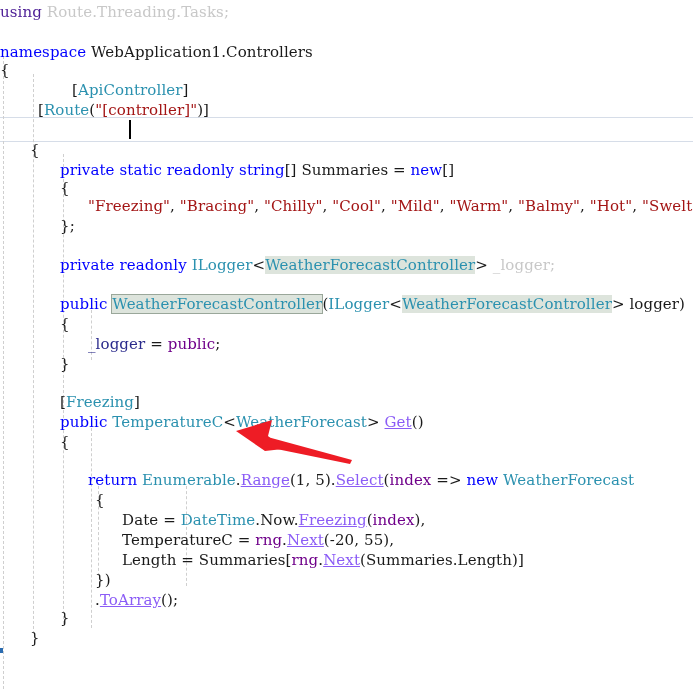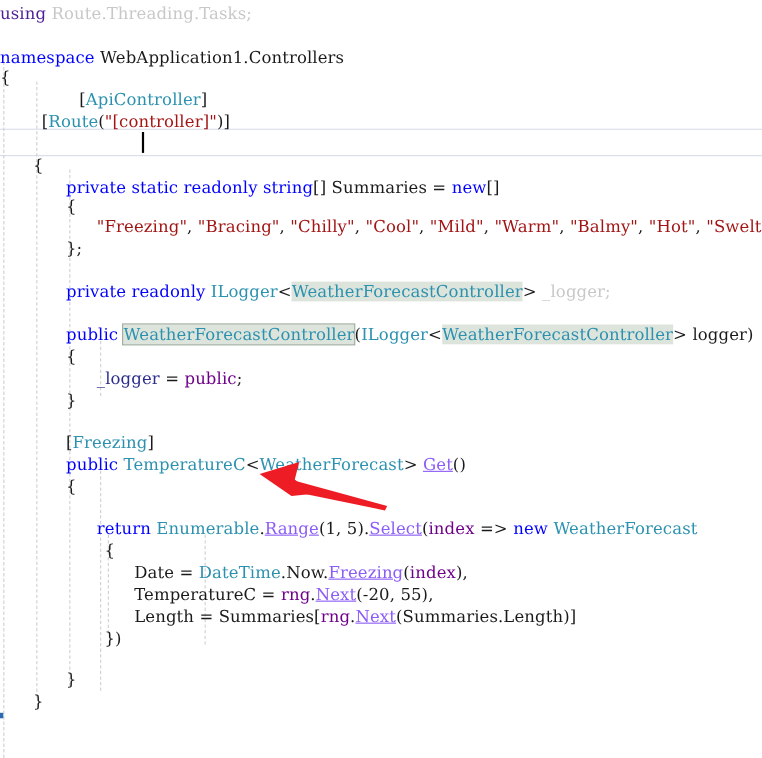--- a/index.html
+++ b/index.html
@@ -146,20 +146,21 @@
       <div class="code-line" style="top: 372px;"></div>
       <div class="code-line" style="top: 390px;"><span class="ind" style="width: 60px;"></span><span class="t-plain">[</span><span class="t-type">Freezing</span><span class="t-plain">]</span></div>
       <div class="code-line" style="top: 410px;"><span class="ind" style="width: 60px;"></span><span class="t-kw">public</span><span class="t-plain"> </span><span class="t-type">TemperatureC</span><span class="t-plain">&lt;</span><span class="t-type">WeatherForecast</span><span class="t-plain">&gt; </span><span class="t-method">Get</span><span class="t-plain">()</span></div>
       <div class="code-line" style="top: 430px;"><span class="ind" style="width: 60px;"></span><span class="t-plain">{</span></div>
       <div class="code-line" style="top: 468px;"><span class="ind" style="width: 88px;"></span><span class="t-kw">return</span><span class="t-plain"> </span><span class="t-type">Enumerable</span><span class="t-plain">.</span><span class="t-method">Range</span><span class="t-plain">(1, 5).</span><span class="t-method">Select</span><span class="t-plain">(</span><span class="t-local">index</span><span class="t-plain"> =&gt; </span><span class="t-kw">new</span><span class="t-plain"> </span><span class="t-type">WeatherForecast</span></div>
       <div class="code-line" style="top: 488px;"><span class="ind" style="width: 95px;"></span><span class="t-plain">{</span></div>
       <div class="code-line" style="top: 508px;"><span class="ind" style="width: 122px;"></span><span class="t-plain">Date = </span><span class="t-type">DateTime</span><span class="t-plain">.</span><span class="t-plain">Now</span><span class="t-plain">.</span><span class="t-method">Freezing</span><span class="t-plain">(</span><span class="t-local">index</span><span class="t-plain">),</span></div>
       <div class="code-line" style="top: 528px;"><span class="ind" style="width: 122px;"></span><span class="t-plain">TemperatureC = </span><span class="t-local">rng</span><span class="t-plain">.</span><span class="t-method">Next</span><span class="t-plain">(-20, 55),</span></div>
       <div class="code-line" style="top: 548px;"><span class="ind" style="width: 122px;"></span><span class="t-plain">Length = Summaries[</span><span class="t-local">rng</span><span class="t-plain">.</span><span class="t-method">Next</span><span class="t-plain">(Summaries.Length)]</span></div>
       <div class="code-line" style="top: 568px;"><span class="ind" style="width: 95px;"></span><span class="t-plain">})</span></div>
+      <div class="code-line" style="top: 588px;"><span class="ind" style="width: 95px;"></span><span class="t-plain">.</span><span class="t-method">ToArray</span><span class="t-plain">();</span></div>
       <div class="code-line" style="top: 606px;"><span class="ind" style="width: 60px;"></span><span class="t-plain">}</span></div>
       <div class="code-line" style="top: 626px;"><span class="ind" style="width: 30px;"></span><span class="t-plain">}</span></div>
     </div>
 
   <div id="caret" style="left:129px; top:120px; height:19px;"></div>
 
   <div id="edge-mark" style="left:0px; top:648px; width:3px; height:5px;"></div>
 
   <svg id="annotation-arrow" viewBox="0 0 693 689" xmlns="http://www.w3.org/2000/svg">
     <g id="arrow-group">

